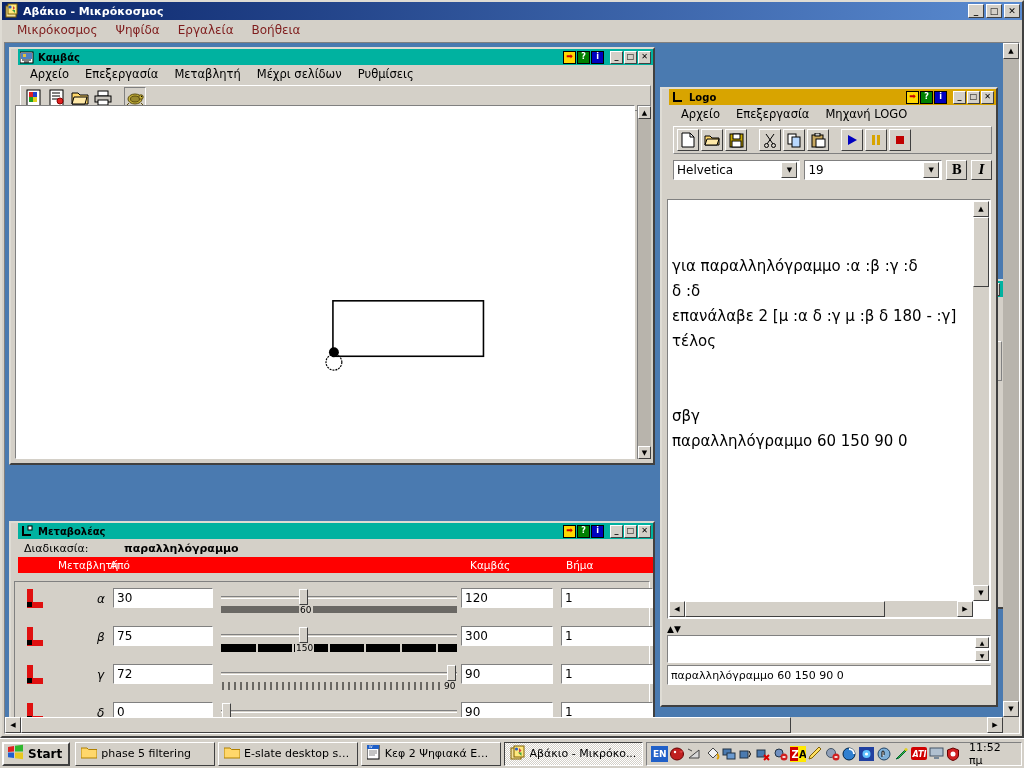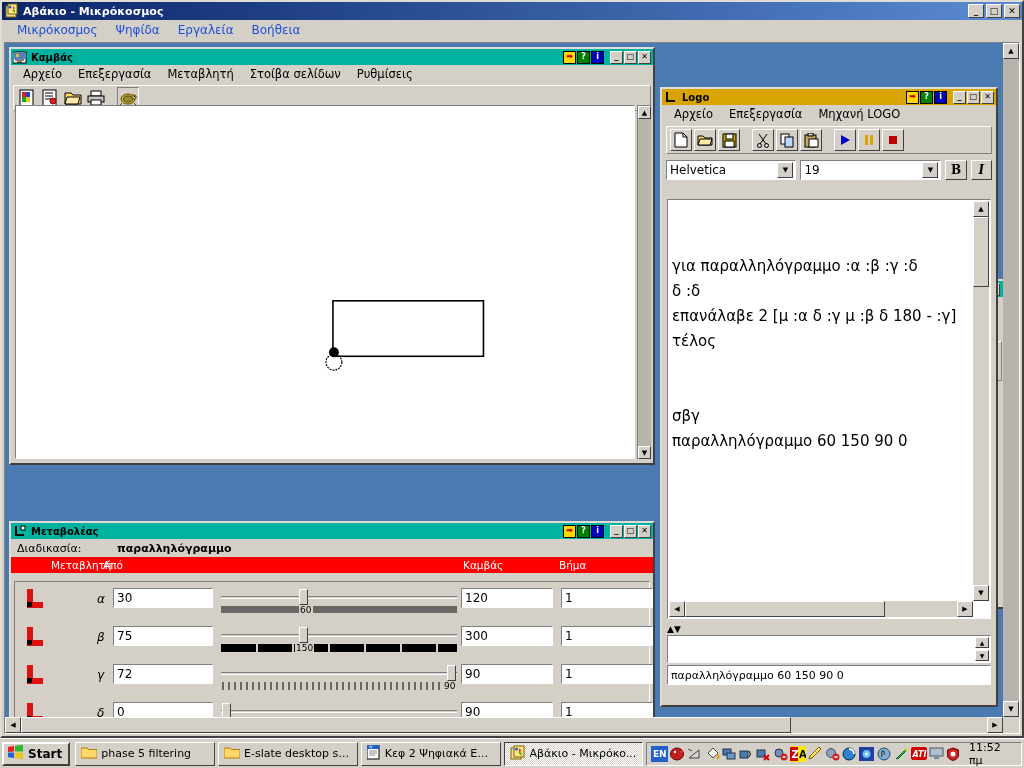--- a/index.html
+++ b/index.html
@@ -34,21 +34,21 @@
     border-top: 1px solid #ffffff; border-left: 1px solid #ffffff;
     border-right: 1px solid #404040; border-bottom: 1px solid #404040;
     display: flex; align-items: center; justify-content: center;
     font-size: 9px; color: #000; font-weight: bold; line-height: 1;
     font-family: "DejaVu Sans", sans-serif;
   }
 
   
   .menubar {
     height: 20px; display: flex; align-items: center; padding-left: 6px;
-    background: #d4d0c8; font-size: 12px; color: #1d4ed8;
+    background: #d4d0c8; font-size: 12px; color: #7f1d1d;
   }
   .menubar .mi { padding: 2px 9px; white-space: nowrap; }
 
   
   #mdi {
     position: absolute; left: 2px; top: 40px; right: 2px; bottom: 2px;
     background: #5a7fa8;
     border-top: 1px solid #808080; border-left: 1px solid #808080;
     border-right: 1px solid #ffffff; border-bottom: 1px solid #ffffff;
     overflow: hidden;
@@ -63,21 +63,21 @@
     background:#d4d0c8; border-top:1px solid #fff;border-left:1px solid #fff;
     border-right:1px solid #404040;border-bottom:1px solid #404040;
     display:flex;align-items:center;justify-content:center;font-size:7px;color:#000;
   }
   .strack { background: #b8b4ac; }
 
   
   .child {
     position: absolute; background: #d4d0c8;
     border-top: 2px solid #dfdcd4; border-left: 2px solid #dfdcd4;
-    border-right: 2px solid #404040; border-bottom: 2px solid #404040;
+    border-right: 2px solid #404040; border-bottom: 2px solid #404040; padding-left: 7px;
   }
   .child-title {
     height: 16px; display: flex; align-items: center; padding: 0 2px;
     font-size: 10px; font-weight: bold; color: #000;
   }
   .child-title.teal { background: #00b2a0; color: #000; }
   .child-title.gold { background: #d8a400; color: #000; }
   .child-title .ct-text { flex: 1; margin-left: 4px; white-space: nowrap; overflow: hidden; font-weight:bold;}
   .ct-btns { display:flex; gap:1px; align-items:center; }
   .ct-btn {
@@ -320,21 +320,21 @@
             <span class="ct-btn">_</span>
             <span class="ct-btn">□</span>
             <span class="ct-btn">✕</span>
           </span>
         </div>
 
         <div class="child-menubar">
           <span class="mi">Αρχείο</span>
           <span class="mi">Επεξεργασία</span>
           <span class="mi">Μεταβλητή</span>
-          <span class="mi">Στοίβα σελίδων</span>
+          <span class="mi">Μέχρι σελίδων</span>
           <span class="mi">Ρυθμίσεις</span>
         </div>
 
         <div id="canvas-toolbar">
           <span class="tbtn">
             <svg width="18" height="18" viewBox="0 0 18 18">
               <rect x="2" y="1" width="13" height="16" fill="#fff" stroke="#000"></rect>
               <rect x="4" y="3" width="4" height="5" fill="#e02020"></rect>
               <rect x="8" y="3" width="4" height="5" fill="#2040d0"></rect>
               <rect x="4" y="8" width="4" height="5" fill="#20a020"></rect>

